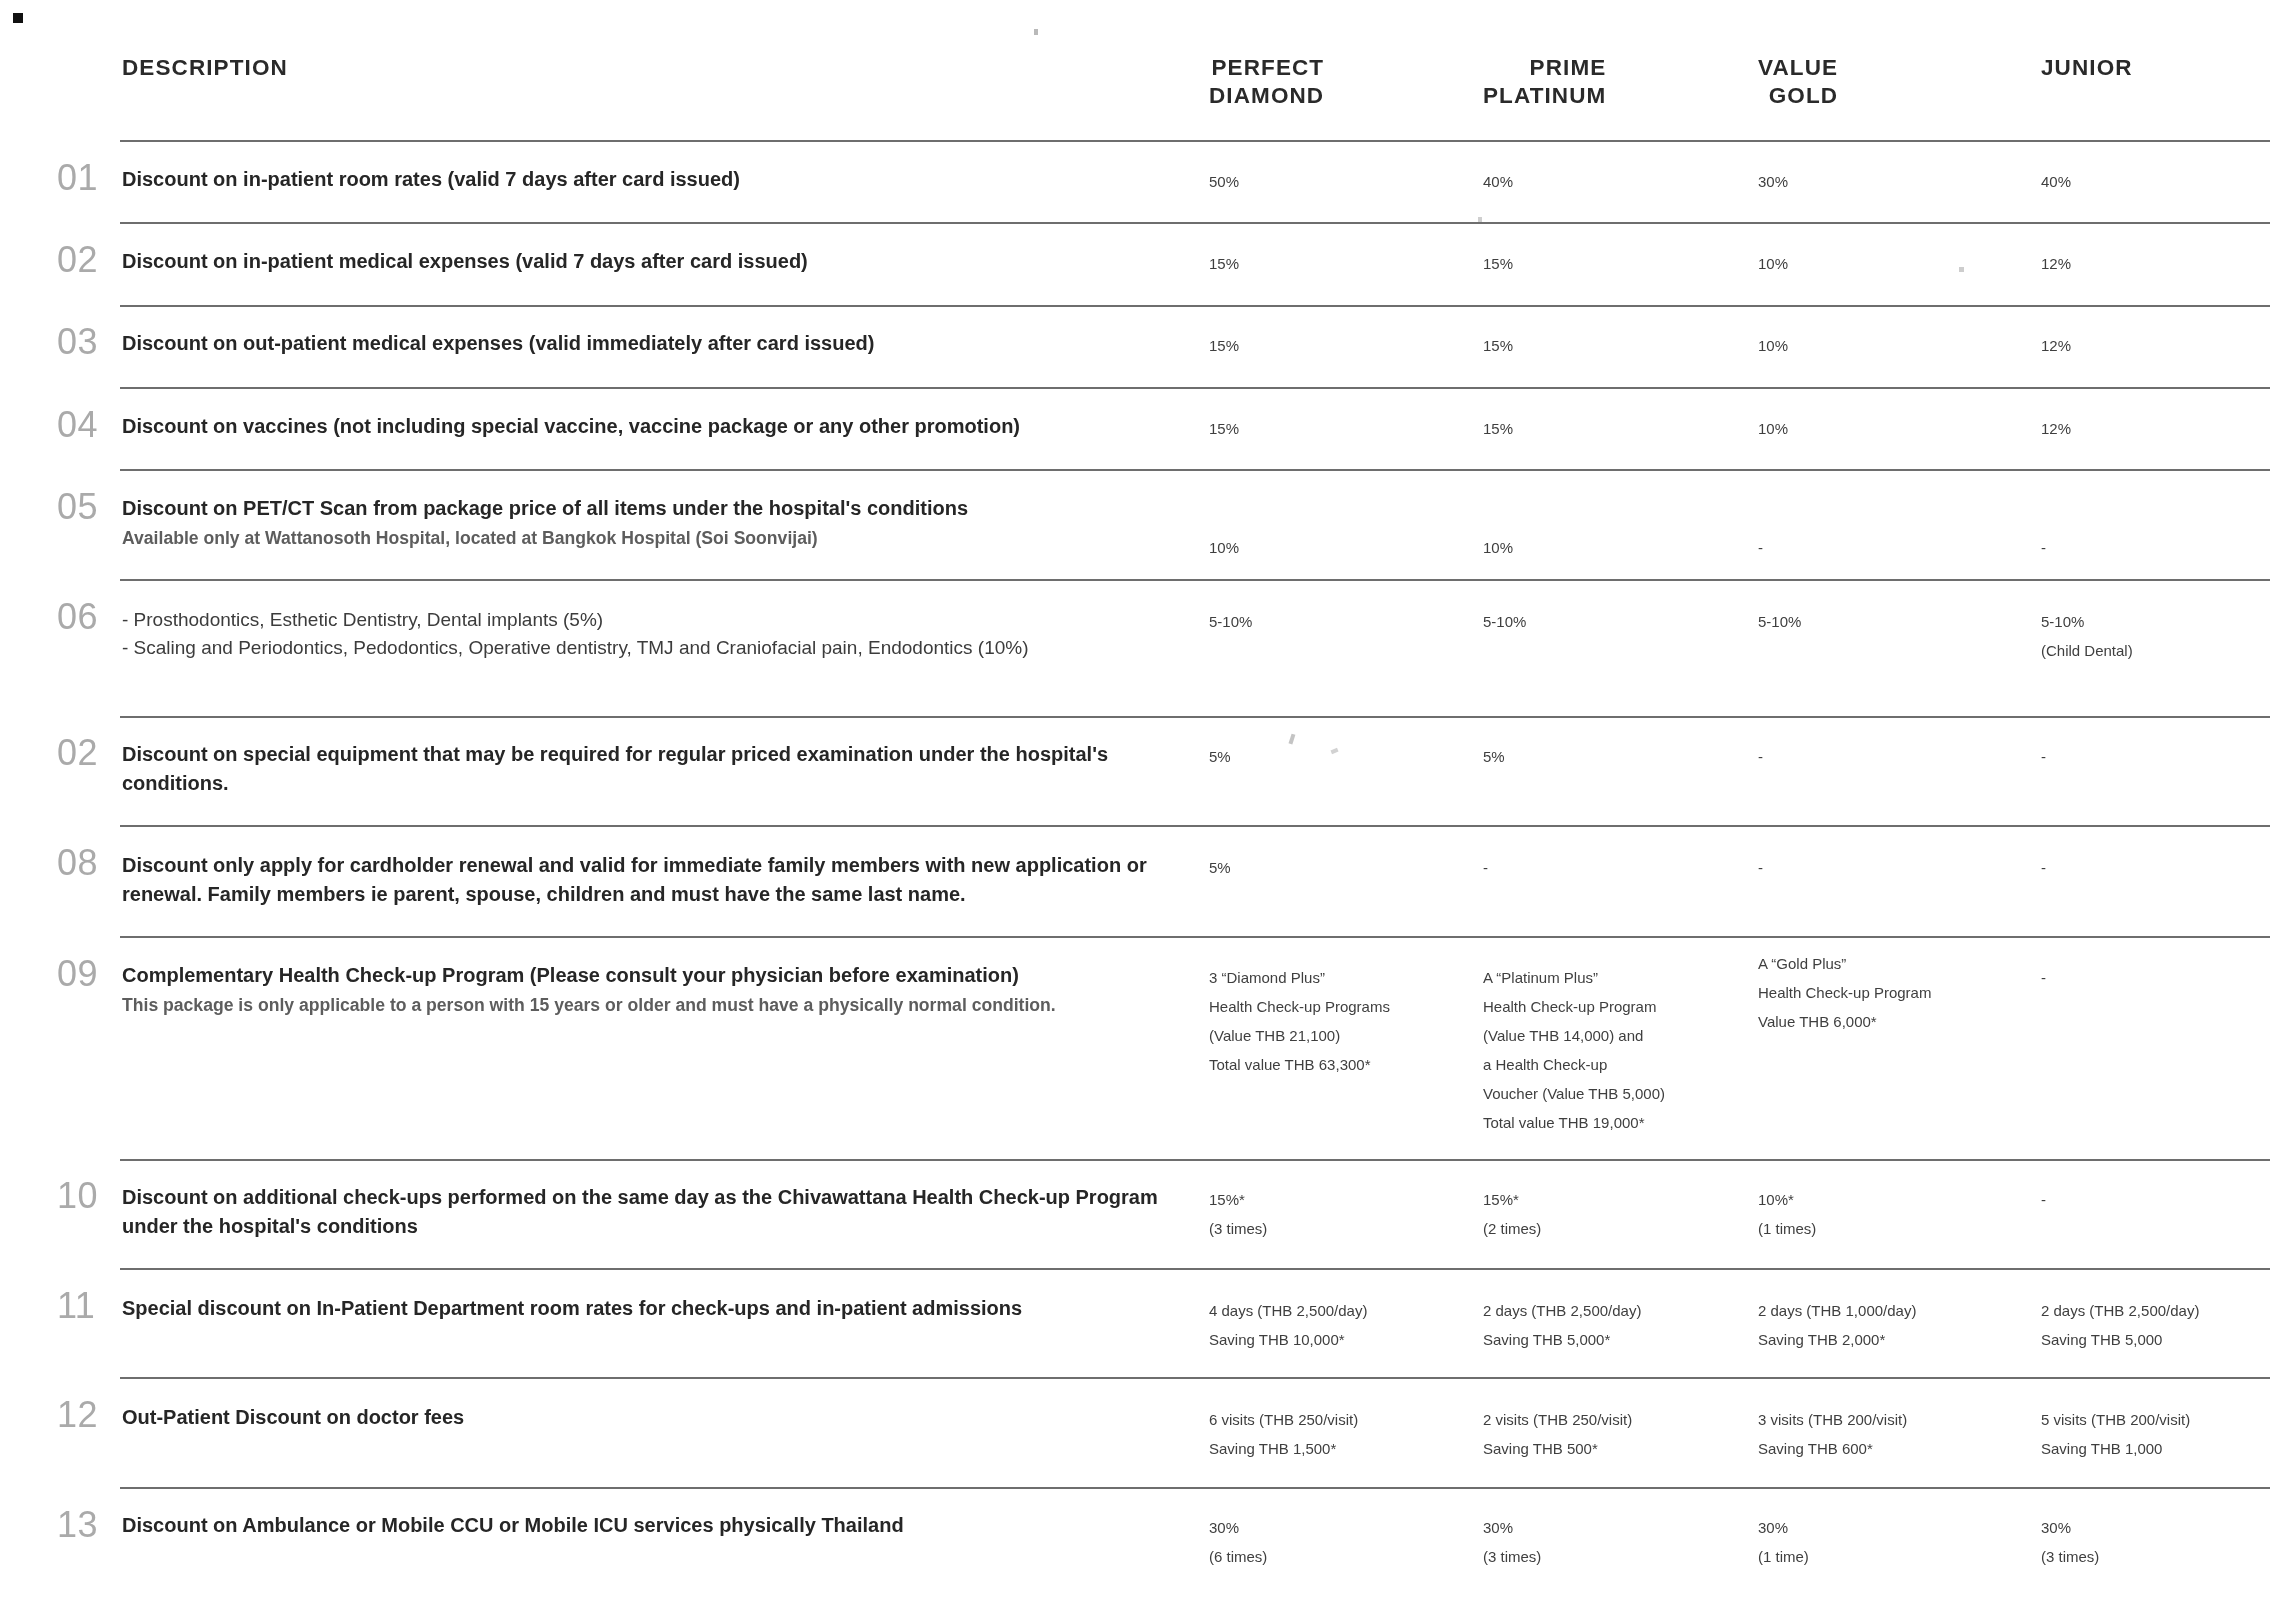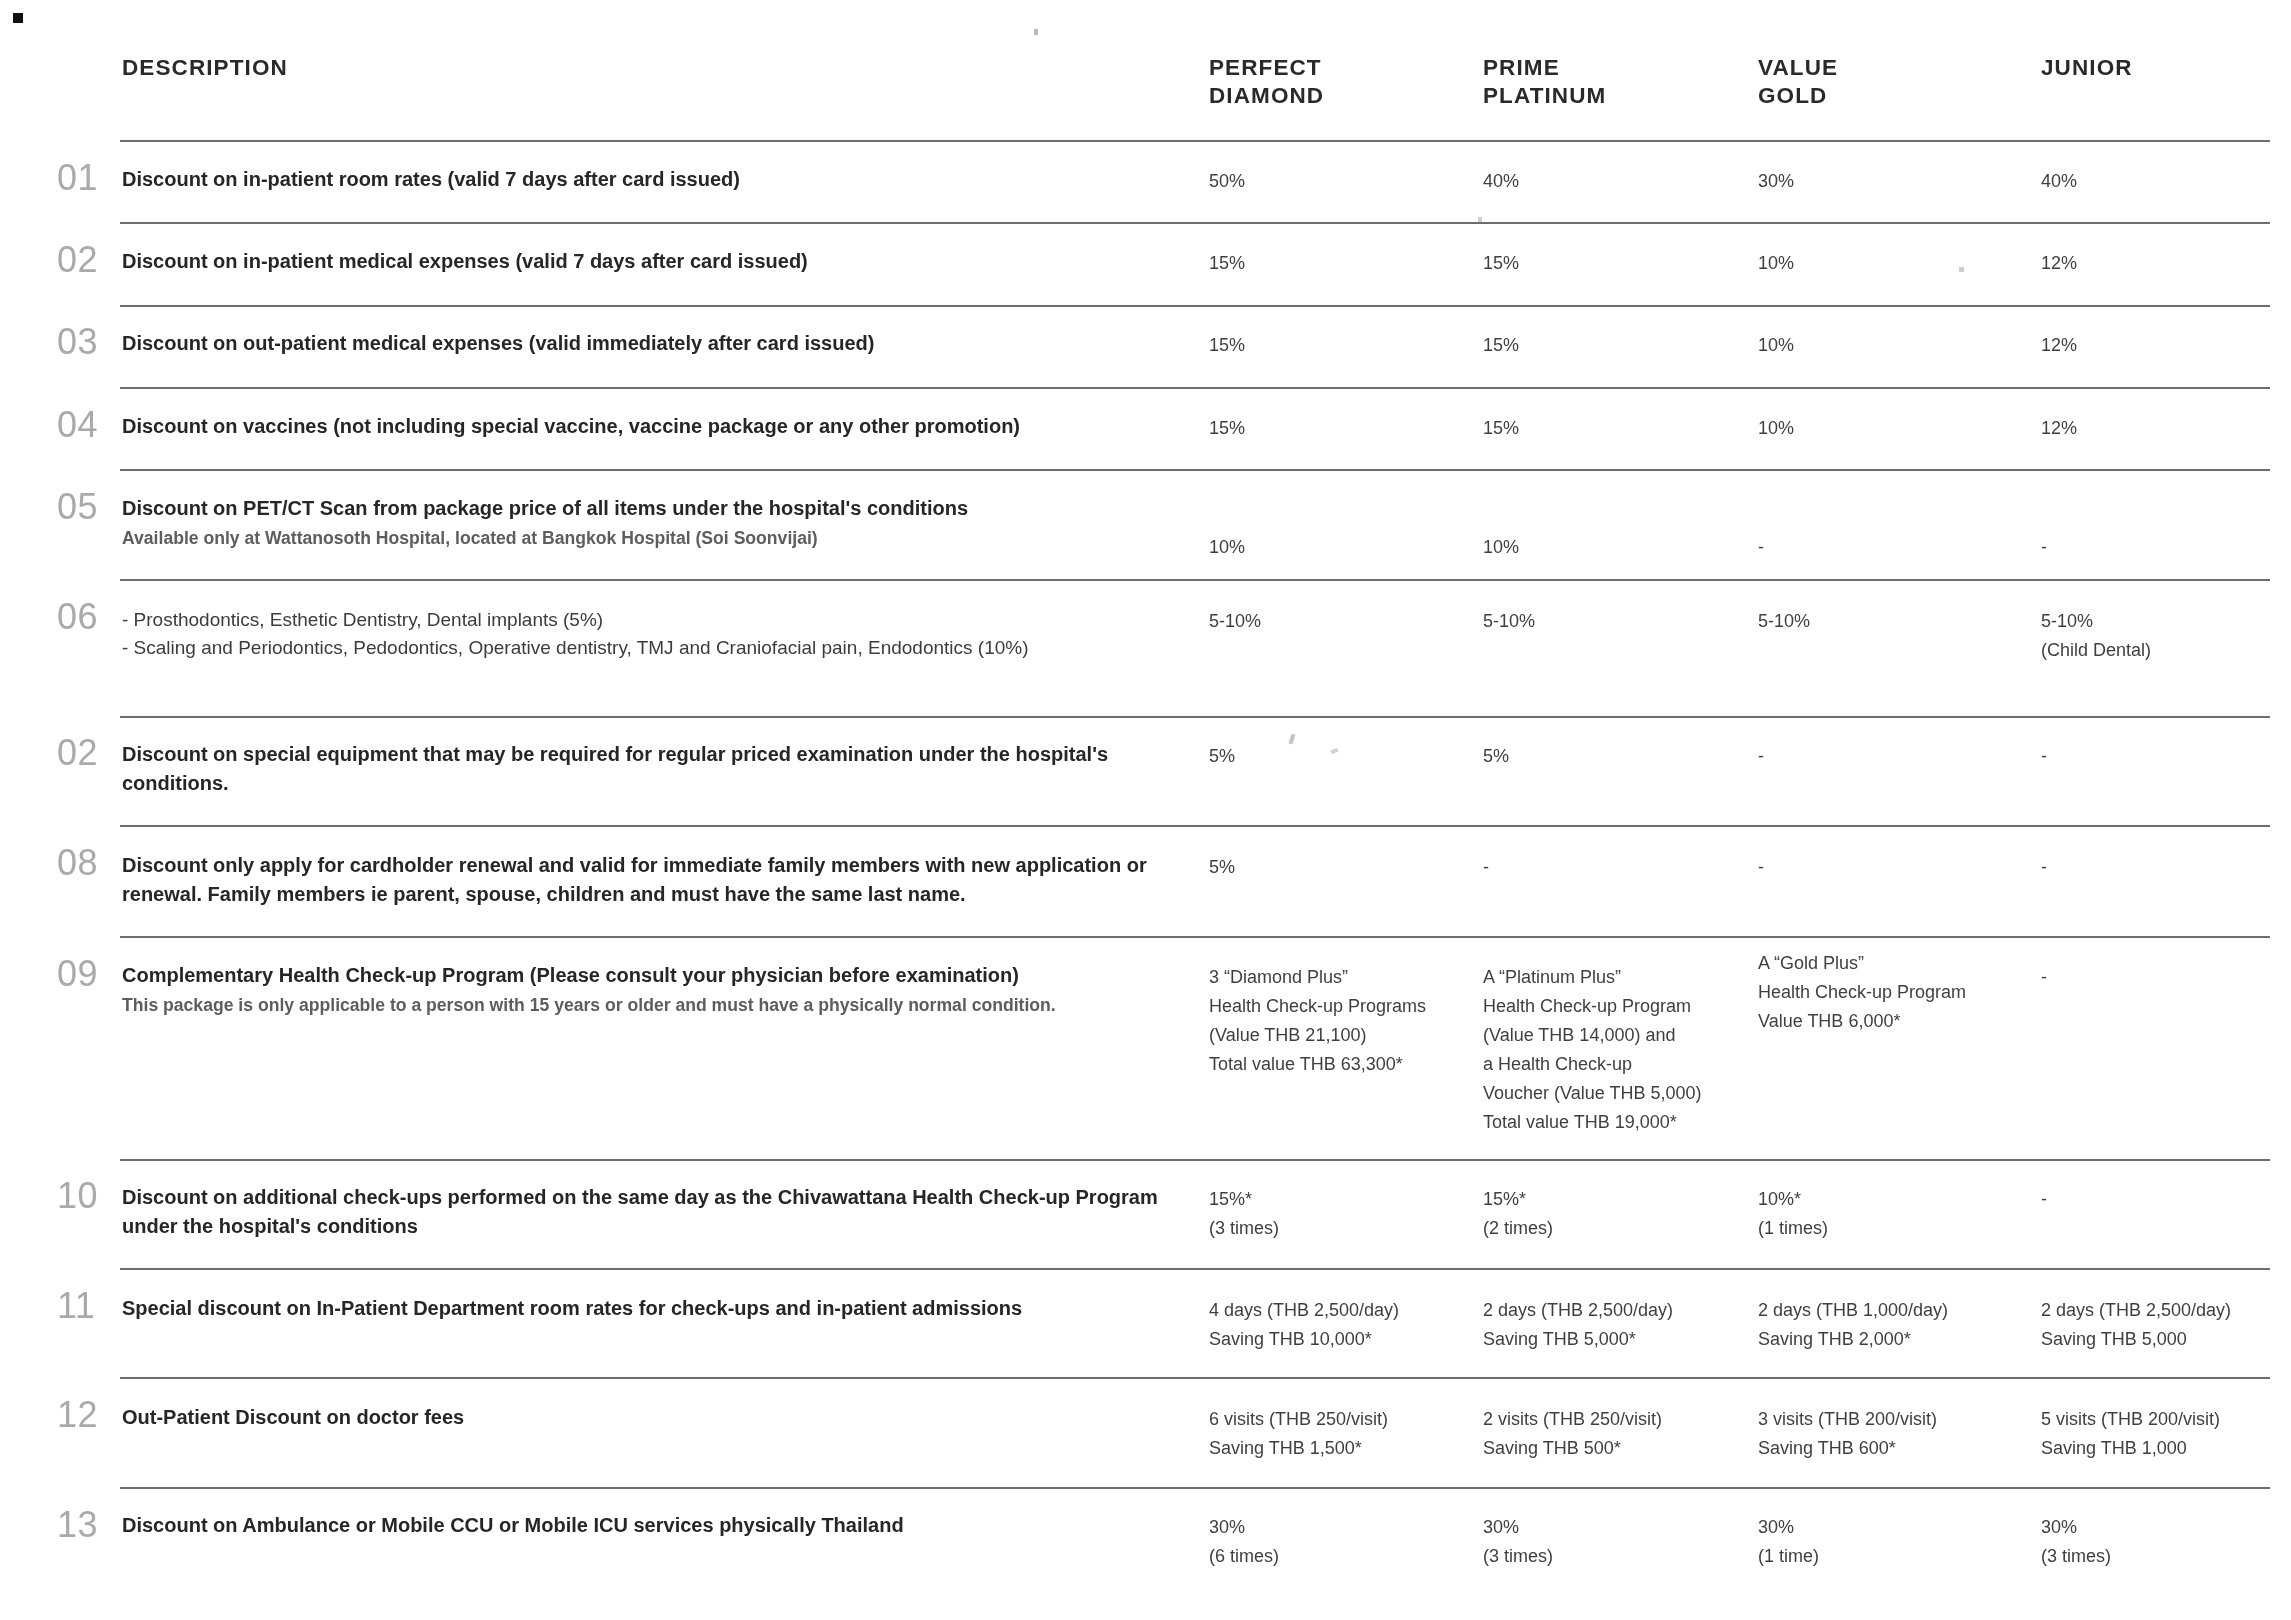--- a/index.html
+++ b/index.html
@@ -90,21 +90,21 @@
     font-weight: bold;
     letter-spacing: 1.1px;
     line-height: 28px;
     color: #2a2a2a;
   }
   .head-desc   { left: 122px; }
   .head-c0     { left: 1209px; }
   .head-c1     { left: 1483px; }
   .head-c2     { left: 1758px; }
   .head-c3     { left: 2041px; }
-  .head-cell span { display: block; white-space: nowrap; }
+  .head-cell span { display: block; white-space: nowrap; text-align: right; }
 
   
   .row {
     position: absolute;
     left: 0;
     width: 2292px;
   }
   .rule {
     position: absolute;
     left: 120px;
@@ -146,21 +146,21 @@
   .desc-bullet {
     font-size: 19px;
     font-weight: normal;
     line-height: 28px;
     color: #3c3c3c;
     padding-left: 19.6px;
     text-indent: -19.6px;
   }
   .val {
     position: absolute;
-    font-size: 18px;
+    font-size: 15px;
     font-weight: normal;
     line-height: 29px;
     color: #3f3f3f;
     white-space: pre-line;
   }
   .v0 { left: 1209px; width: 274px; }
   .v1 { left: 1483px; width: 274px; }
   .v2 { left: 1758px; width: 282px; }
   .v3 { left: 2041px; width: 251px; }
 </style>

